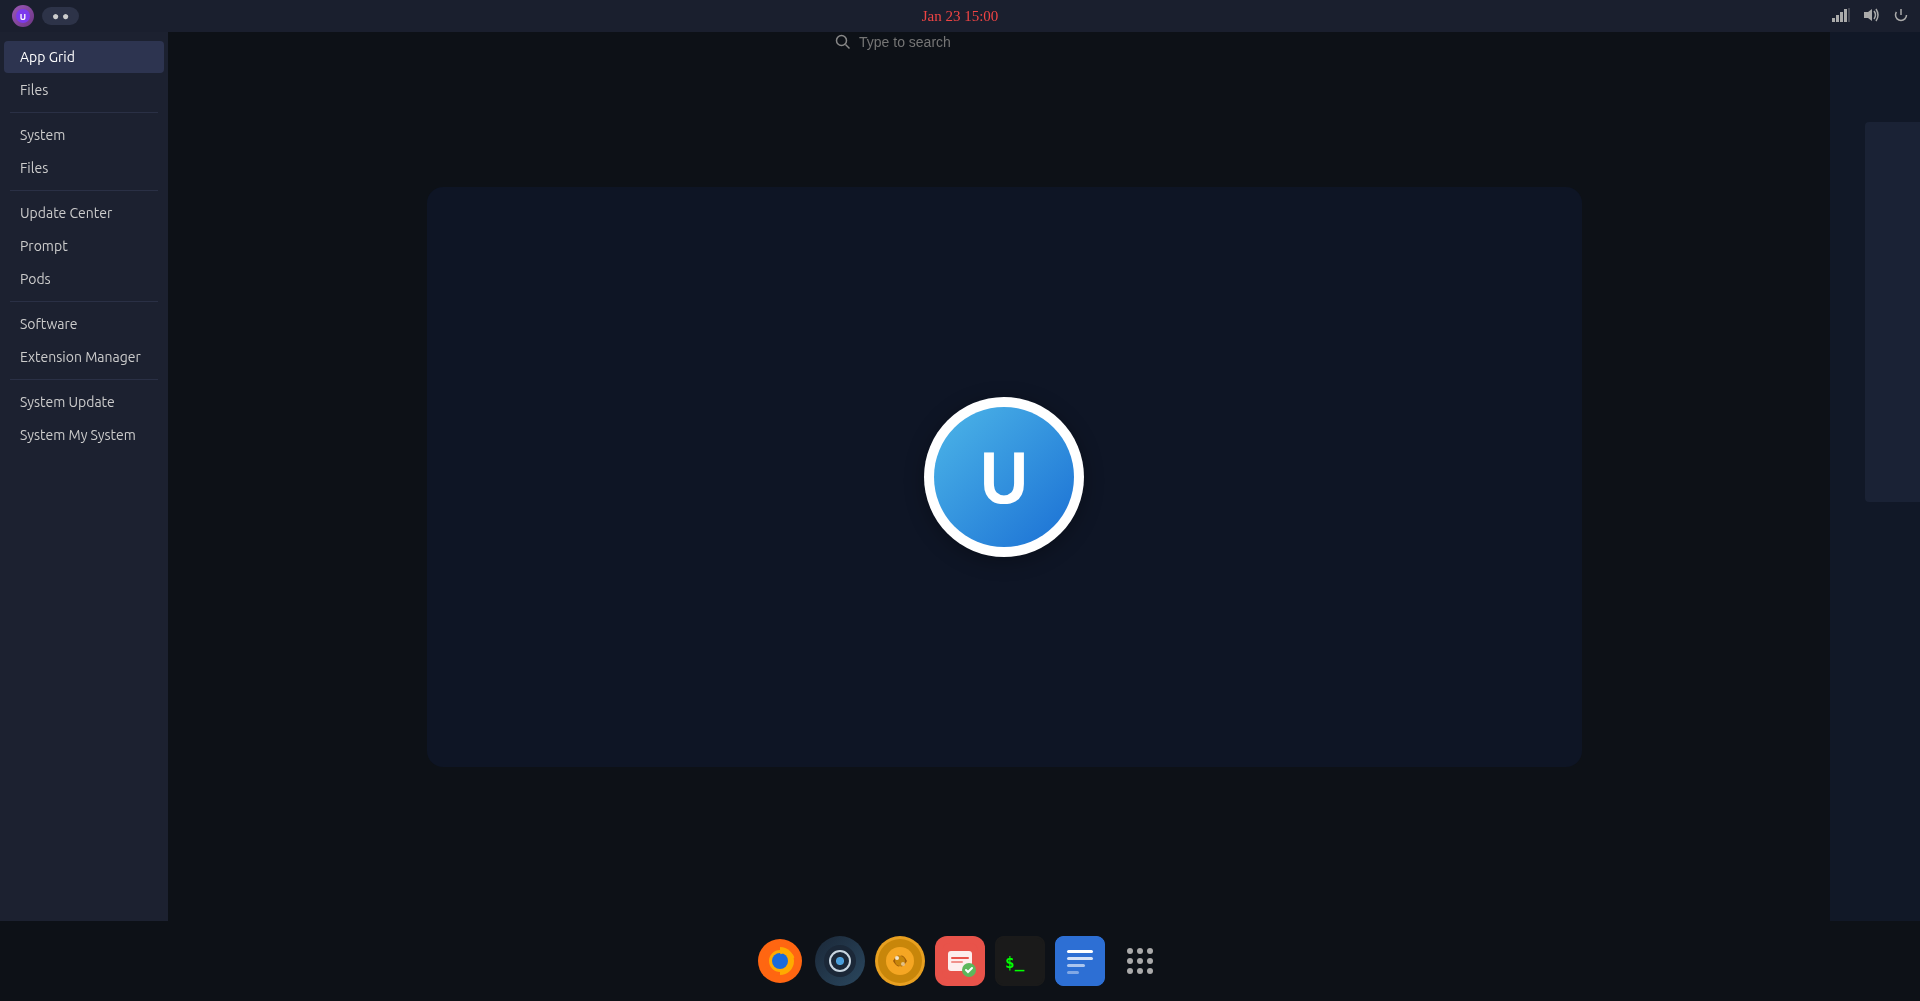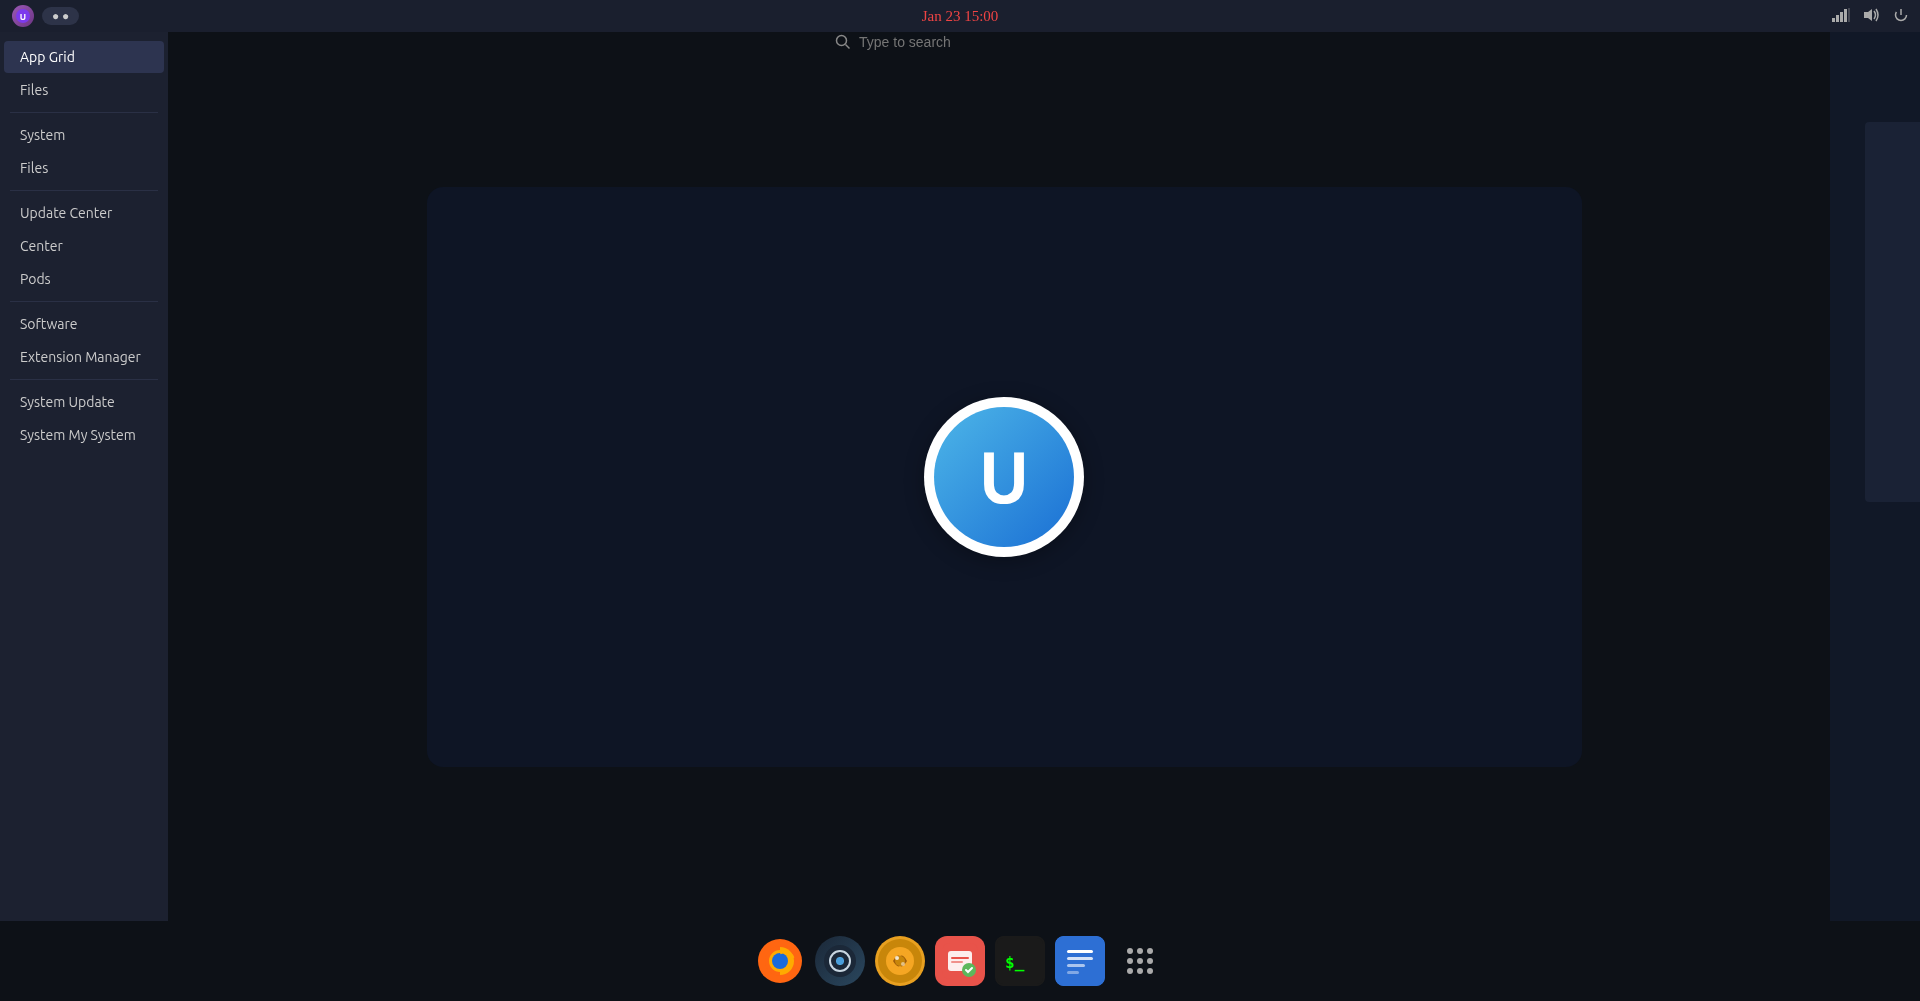--- a/index.html
+++ b/index.html
@@ -372,21 +372,21 @@
   <div class="sidebar-item">
     <span>Files</span>
   </div>
 
   <div class="sidebar-divider"></div>
 
   <div class="sidebar-item">
     <span>Update Center</span>
   </div>
   <div class="sidebar-item">
-    <span>Center</span>
+    <span>Prompt</span>
   </div>
   <div class="sidebar-item">
     <span>Pods</span>
   </div>
 
   <div class="sidebar-divider"></div>
 
   <div class="sidebar-item">
     <span>Software</span>
   </div>

